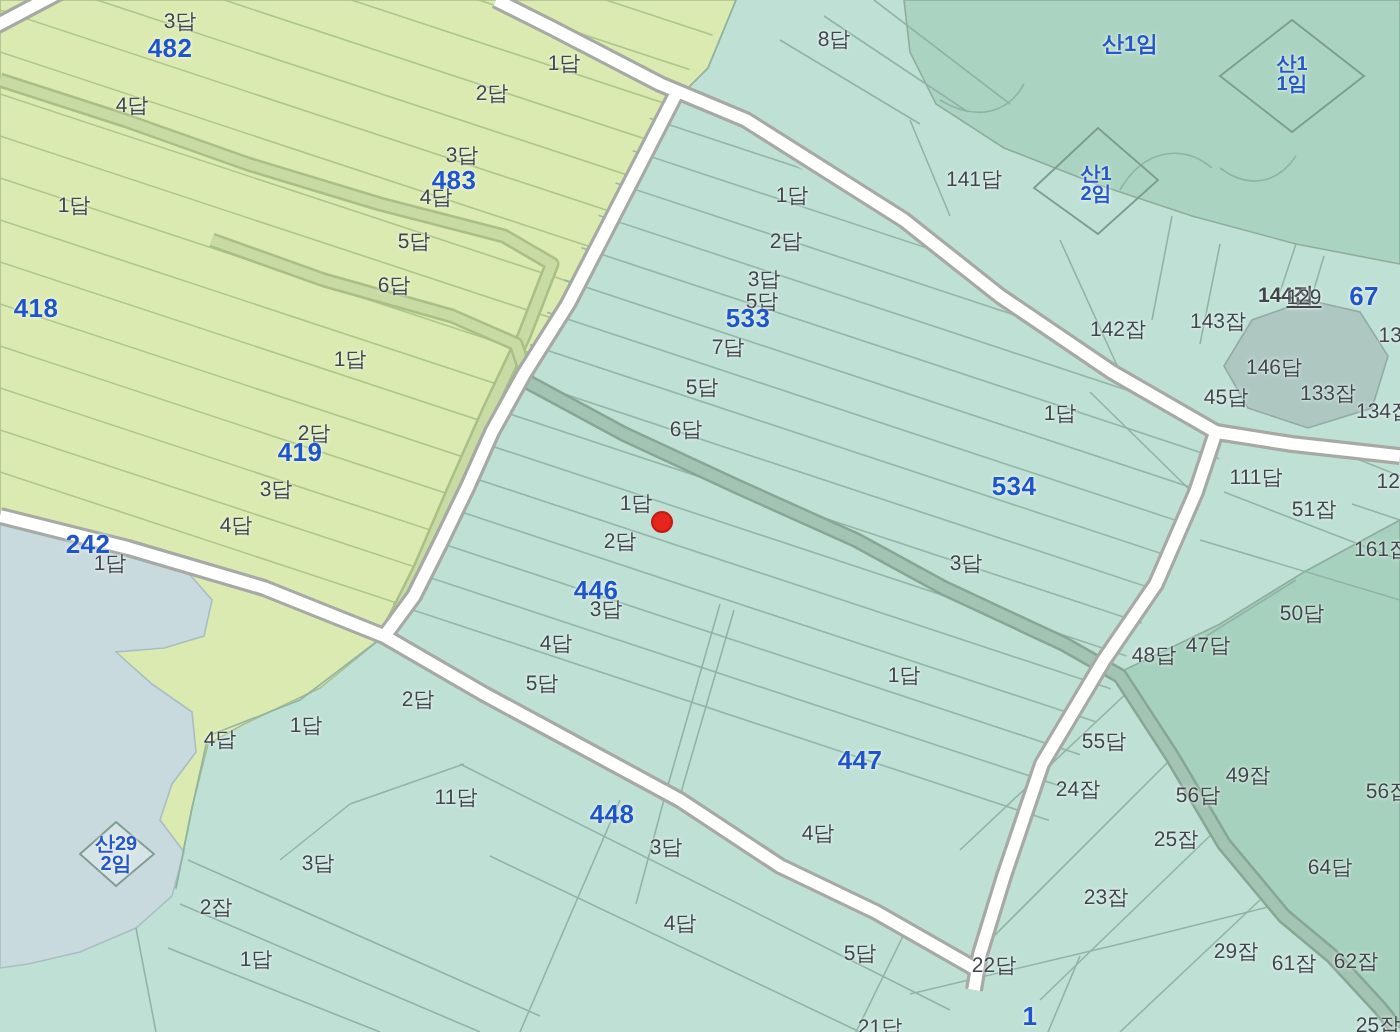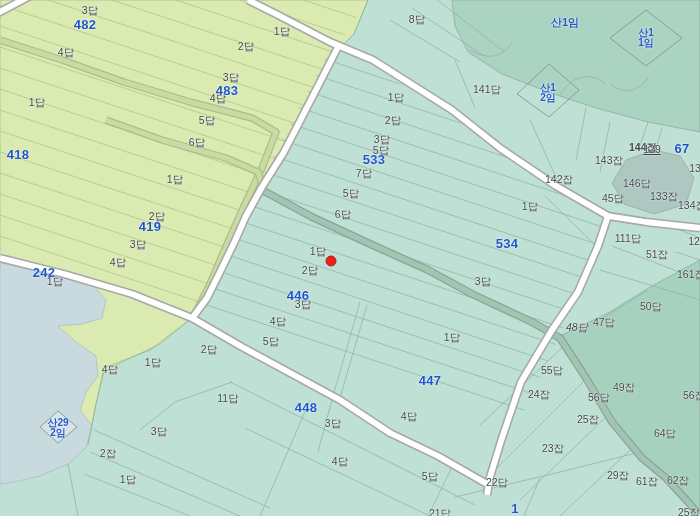--- a/index.html
+++ b/index.html
@@ -193,37 +193,37 @@
       <span class="lbl lot" style="left: 303px; top: 305px;">3답</span>
       <span class="lbl lot" style="left: 278px; top: 322px;">4답</span>
       <span class="lbl lot" style="left: 271px; top: 342px;">5답</span>
       <span class="lbl lot" style="left: 530px; top: 207px;">1답</span>
       <span class="lbl num" style="left: 507px; top: 243px;">534</span>
       <span class="lbl lot" style="left: 483px; top: 282px;">3답</span>
       <span class="lbl lot" style="left: 452px; top: 338px;">1답</span>
       <span class="lbl lot" style="left: 209px; top: 350px;">2답</span>
       <span class="lbl lot" style="left: 153px; top: 363px;">1답</span>
       <span class="lbl lot" style="left: 110px; top: 370px;">4답</span>
-      <span class="lbl lot" style="left: 559px; top: 165px; margin-top: 15px;">142잡</span>
+      <span class="lbl lot" style="left: 559px; top: 165px;">142잡</span>
       <span class="lbl lot" style="left: 609px; top: 161px;">143잡</span>
       <span class="lbl lot" style="left: 643px; top: 148px; font-weight: bold;">144잡</span>
       <span class="lbl lot" style="left: 652px; top: 149px; text-decoration: underline;">129</span>
       <span class="lbl num" style="left: 682px; top: 148px;">67</span>
       <span class="lbl lot" style="left: 698px; top: 168px;">130</span>
       <span class="lbl lot" style="left: 637px; top: 184px; text-align: center;">146답</span>
       <span class="lbl lot" style="left: 613px; top: 199px;">45답</span>
       <span class="lbl lot" style="left: 664px; top: 197px;">133잡</span>
       <span class="lbl lot" style="left: 692px; top: 206px;">134잡</span>
       <span class="lbl lot" style="left: 628px; top: 239px;">111답</span>
       <span class="lbl lot" style="left: 697px; top: 241px;">120</span>
       <span class="lbl lot" style="left: 657px; top: 255px;">51잡</span>
       <span class="lbl lot" style="left: 691px; top: 275px;">161잡</span>
       <span class="lbl lot" style="left: 604px; top: 280px; margin-top: 43px;">47답</span>
       <span class="lbl lot" style="left: 651px; top: 307px;">50답</span>
-      <span class="lbl lot" style="left: 577px; top: 328px; font-style: italic;">48답</span>
+      <span class="lbl lot" style="left: 577px; top: 328px;">48답</span>
       <span class="lbl san1" style="left: 565px; top: 22px;">산1임</span>
       <span class="lbl san" style="left: 646px; top: 33px;">산1</span>
       <span class="lbl san" style="left: 646px; top: 43px;">1임</span>
       <span class="lbl san" style="left: 548px; top: 88px;">산1</span>
       <span class="lbl san" style="left: 548px; top: 98px;">2임</span>
       <span class="lbl num" style="left: 430px; top: 380px;">447</span>
       <span class="lbl num" style="left: 306px; top: 407px;">448</span>
       <span class="lbl lot" style="left: 333px; top: 424px;">3답</span>
       <span class="lbl lot" style="left: 409px; top: 417px;">4답</span>
       <span class="lbl lot" style="left: 340px; top: 462px;">4답</span>

